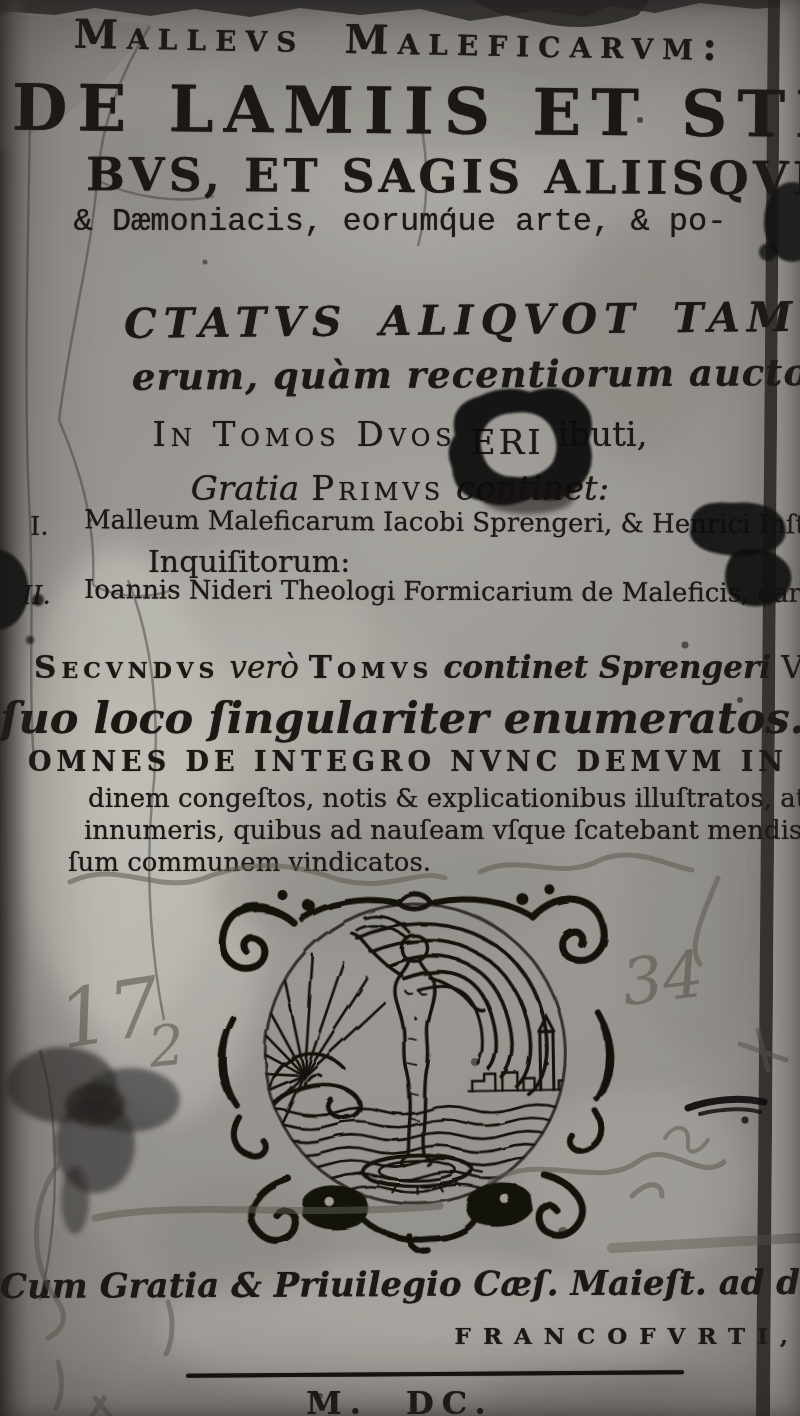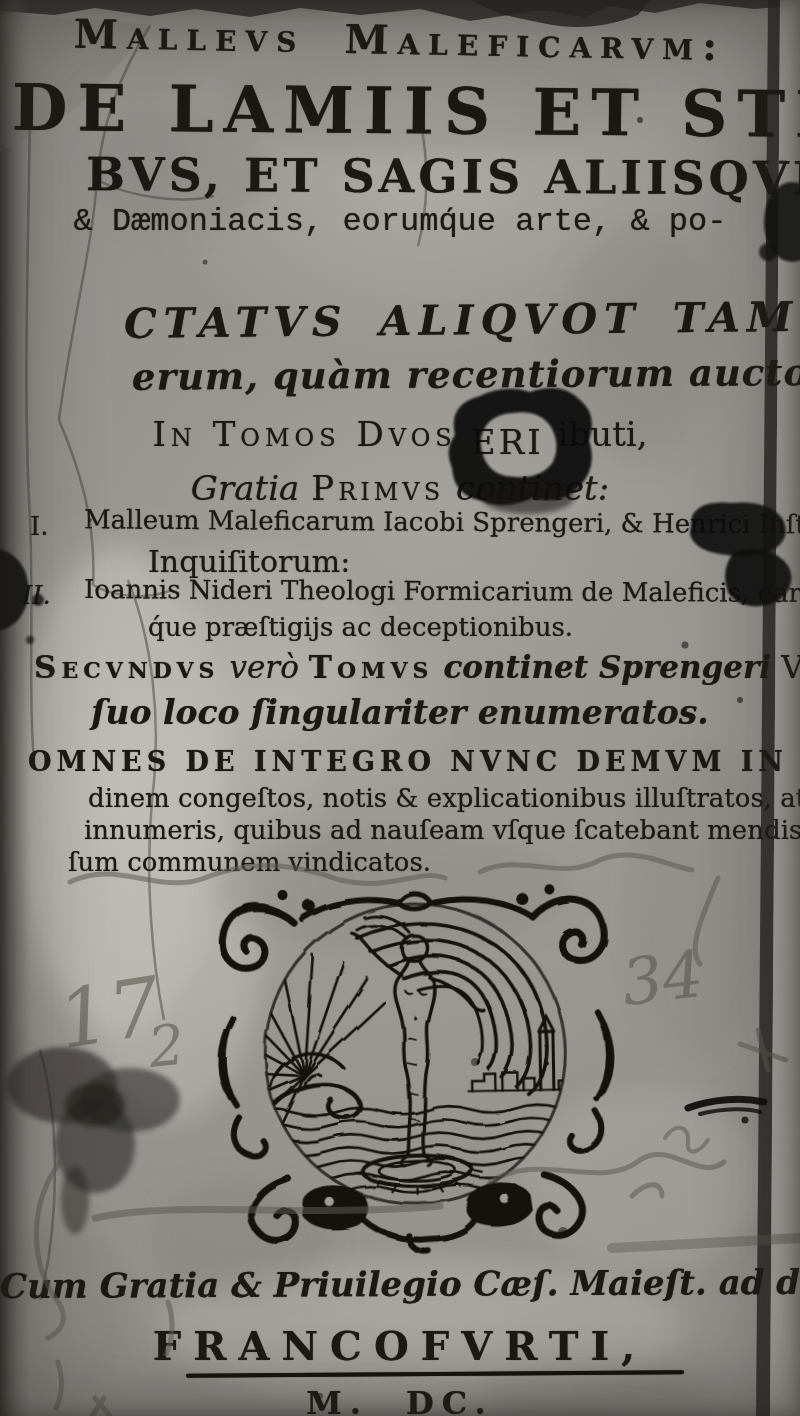--- a/index.html
+++ b/index.html
@@ -41,28 +41,28 @@
   .l-quorum .w{margin-right:12px;}
   .l-quorum .sc{letter-spacing:4px;}
   .itemnum{font-size:26px;}
   .i1n{top:511px;left:30px;} .i1l1{top:507px;left:84px;font-size:26px;transform:rotate(.4deg);}
   .i1l2{top:544px;left:148px;font-size:30px;}
   .i2n{top:580px;left:22px;font-style:italic;} .i2l1{top:576px;left:84px;font-size:26px;transform:rotate(.3deg);}
   .i2l2{top:612px;left:148px;font-size:26px;}
   .l-sec1{top:649px;left:34px;font-size:31px;}
   .l-sec1 .w{margin-right:10px;}
   .l-sec1 .sc{letter-spacing:5px;font-weight:bold;}
-  .l-sec2{top:693px;font-size:33px;font-style:italic;font-weight:bold;}
+  .l-sec2{top:693px;font-size:43px;font-style:italic;font-weight:bold;}
   .l-om1{top:746px;left:28px;font-size:27px;letter-spacing:5px;font-weight:bold;}
   .l-om2{top:783px;left:88px;font-size:26px;}
   .l-om3{top:815px;left:84px;font-size:26px;}
   .l-om4{top:847px;left:68px;font-size:26px;}
   .emblem{position:absolute;top:876px;left:208px;width:418px;height:382px;transform:rotate(-1deg);z-index:4;}
   .l-priv{top:1264px;font-size:34px;font-style:italic;font-weight:bold;transform:rotate(-.3deg);}
-  .l-place{top:1322px;font-size:40px;letter-spacing:12px;font-weight:bold;}
+  .l-place{top:1322px;font-size:23px;letter-spacing:12px;font-weight:bold;text-align:right;}
   .rule{position:absolute;top:1372px;left:186px;width:498px;height:4px;background:#17130e;
         border-radius:2px;transform:rotate(-.4deg);box-shadow:0 0 1px rgba(23,19,14,.8);}
   .l-year{top:1384px;font-size:32px;letter-spacing:8px;word-spacing:18px;font-weight:bold;}
 </style>
 </head>
 <body>
 
 <div id="page">
 
   <svg class="lyr z1" viewBox="0 0 800 1416">
@@ -132,21 +132,20 @@
 
     <div class="line ctr l-quorum">
       <span class="w it">Gratia</span><span class="w sc">Primvs</span><span class="it">continet:</span>
     </div>
 
     <div class="line itemnum i1n">I.</div>
     <div class="line i1l1">Malleum Maleficarum Iacobi Sprengeri, &amp; Henrici Inſtitor</div>
     <div class="line i1l2">Inquiſitorum:</div>
     <div class="line itemnum i2n">II.</div>
     <div class="line i2l1">Ioannis Nideri Theologi Formicarium de Maleficis, earu</div>
-    <div class="line i2l2">q́ue præſtigijs ac deceptionibus.</div>
 
     <div class="line l-sec1">
       <span class="w sc">Secvndvs</span><span class="w it">verò</span><span class="w sc">Tomvs</span><span class="w it bold">continet Sprengeri</span><span>VI</span>
     </div>
     <div class="line ctr l-sec2">ſuo loco ſingulariter enumeratos.</div>
 
     <div class="line l-om1">OMNES DE INTEGRO NVNC DEMVM IN O</div>
     <div class="line l-om2">dinem congeſtos, notis &amp; explicationibus illuſtratos, atque</div>
     <div class="line l-om3">innumeris, quibus ad nauſeam vſque ſcatebant mendis in</div>
     <div class="line l-om4">ſum communem vindicatos.</div>

